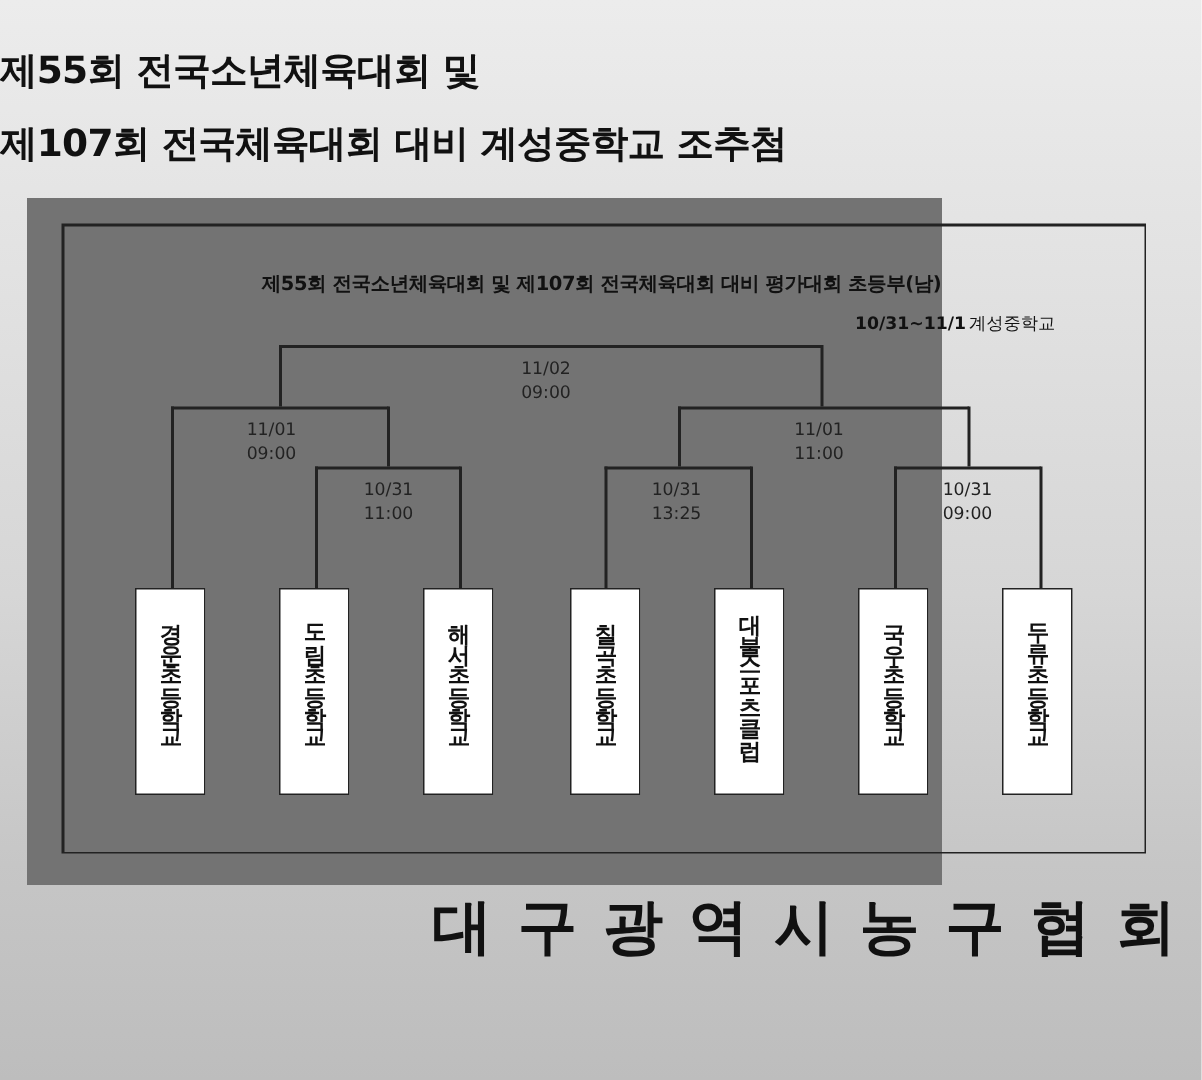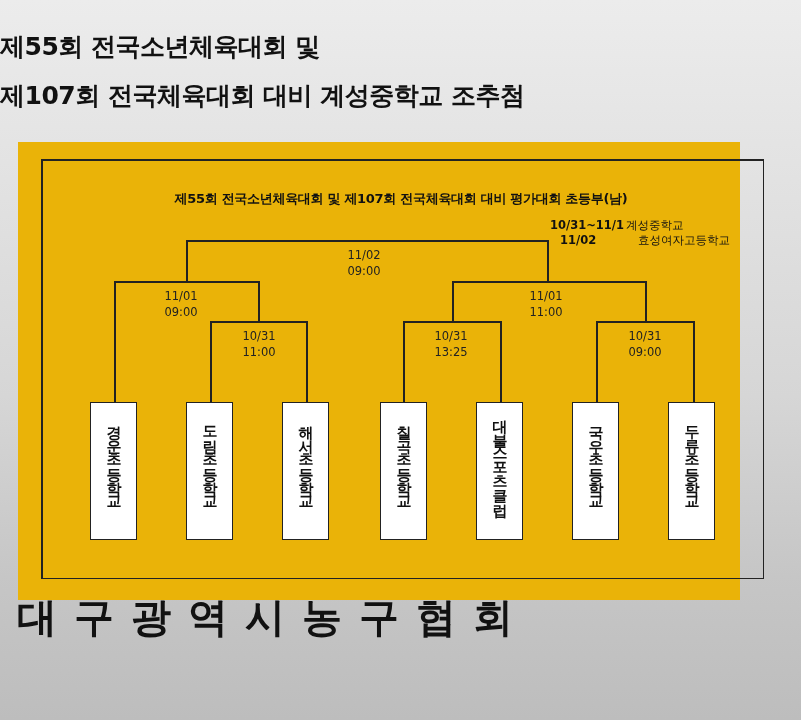--- a/index.html
+++ b/index.html
@@ -26,24 +26,23 @@
       letter-spacing: -0.5px;
       white-space: nowrap;
     }
     #title-line1 { top: 30px; }
     #title-line2 { top: 79px; }
 
     .panel {
       position: absolute;
       left: 18px;
       top: 132px;
-      width: 722px;
+      width: 610px;
       height: 458px;
-      background: #eab308;
-      margin-top: 10px;
+      background: #737373;
     }
     .frame {
       position: absolute;
       left: 23px;
       top: 17px;
       width: 723px;
       height: 420px;
       border: 2px solid #222;
       border-right-width: 1.5px;
       border-bottom-width: 1.5px;
@@ -63,21 +62,21 @@
       letter-spacing: -0.3px;
     }
     .venue {
       position: absolute;
       font-family: "DejaVu Sans", sans-serif;
       font-size: 11.5px;
       color: #111;
       white-space: nowrap;
     }
     .venue .d { font-weight: bold; display: inline-block; }
-    #venue-row-1 { left: 532px; top: 76px; }
+    #venue-row-1 { left: 552px; top: 76px; }
     #venue-row-1 .d { width: 76px; }
     #venue-row-2 { left: 542px; top: 91px; }
     #venue-row-2 .d { width: 78px; }
 
     .line {
       position: absolute;
       background: #222;
     }
     .h { height: 1.5px; }
     .v { width: 1.5px; }
@@ -113,21 +112,21 @@
       letter-spacing: -1px;
       padding-top: 12px;
       line-height: 1;
     }
 
     .organizer {
       position: absolute;
       left: 0;
       top: 590px;
       width: 801px;
-      text-align: left;
+      text-align: right;
       font-family: "DejaVu Sans", sans-serif;
       font-weight: bold;
       font-size: 40px;
       color: #111;
       letter-spacing: 17px;
       white-space: nowrap;
       padding-left: 17px;
       box-sizing: border-box;
     }
   </style>
@@ -137,23 +136,20 @@
 <div id="title-line1" class="header-title">제55회 전국소년체육대회 및</div>
 <div id="title-line2" class="header-title">제107회 전국체육대회 대비 계성중학교 조추첨</div>
 
 <div class="panel">
   <div class="frame"></div>
 
   <div class="bracket-title">제55회 전국소년체육대회 및 제107회 전국체육대회 대비 평가대회 초등부(남)</div>
 
   <div class="venue" id="venue-row-1">
     <span class="d">10/31~11/1</span><span>계성중학교</span>
-  </div>
-  <div class="venue" id="venue-row-2">
-    <span class="d">11/02</span><span>효성여자고등학교</span>
   </div>
 
   <div class="line h" style="left:168px; top:98px; width:362px;"></div>
   <div class="line v" style="left:168px; top:98px; height:41px;"></div>
   <div class="line v" style="left:529px; top:98px; height:41px;"></div>
   <div class="match-label" style="left:316px; top:105px;">
     <div>11/02</div>
     <div>09:00</div>
   </div>
 

